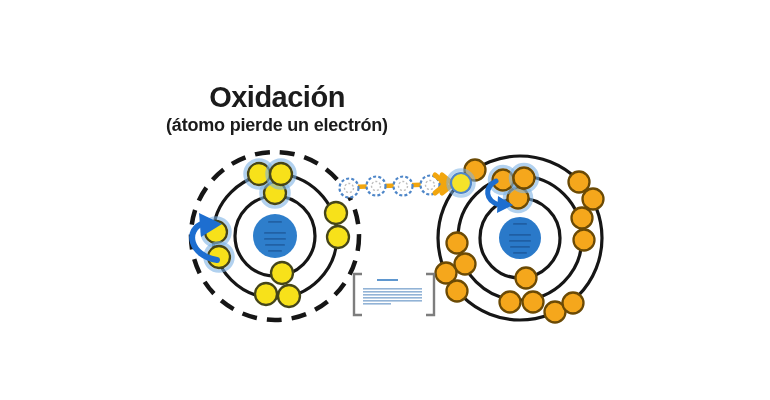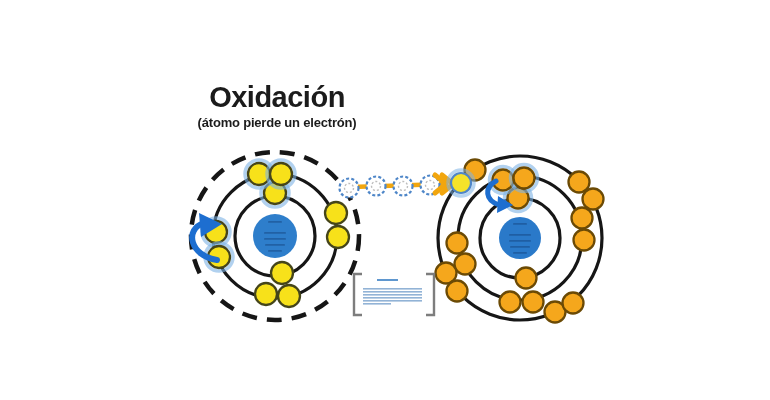--- a/index.html
+++ b/index.html
@@ -1,21 +1,21 @@
 <!DOCTYPE html>
 <html><head>
 <meta charset="utf-8">
 <style>
   html,body{margin:0;padding:0;}
   body{font-family:"Liberation Sans",sans-serif;background:#ffffff;}
   .stage{position:relative;width:652px;height:400px;background:#ffffff;overflow:hidden;}
   .stage svg{position:absolute;left:0;top:0;}
   .heading{position:absolute;text-align:center;color:#1b1b1b;}
   .heading .h-title{font-size:29px;font-weight:bold;letter-spacing:-0.5px;line-height:34px;}
-  .heading .h-sub{font-size:13px;font-weight:bold;margin-top:1px;letter-spacing:-0.2px;}
+  .heading .h-sub{font-size:18px;font-weight:bold;margin-top:1px;letter-spacing:-0.2px;}
 </style>
 </head>
 <body>
 
 <div class="stage">
 
   <div class="heading" style="left:157px;top:80px;width:240px;">
     <div class="h-title">Oxidación</div>
     <div class="h-sub">(átomo pierde un electrón)</div>
   </div>

